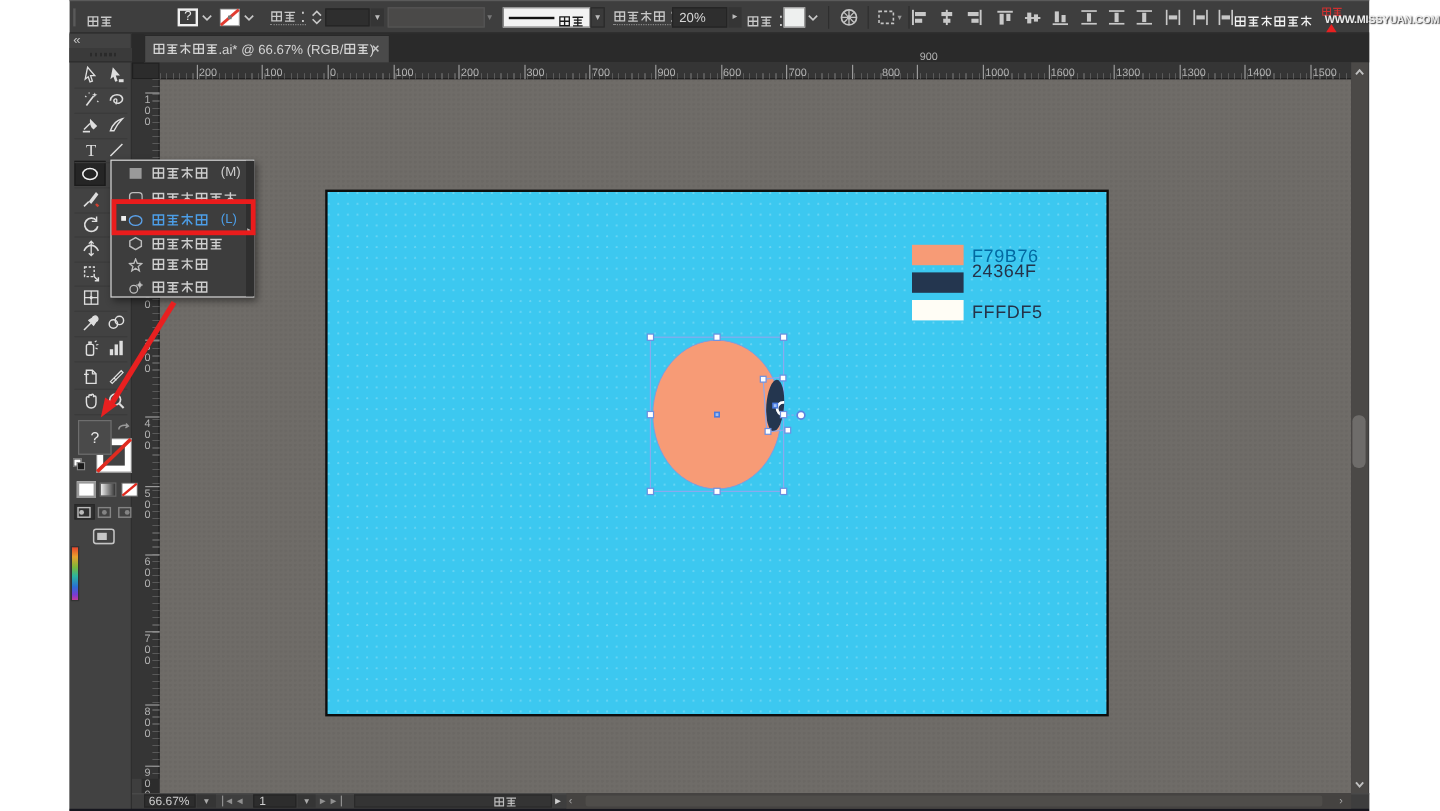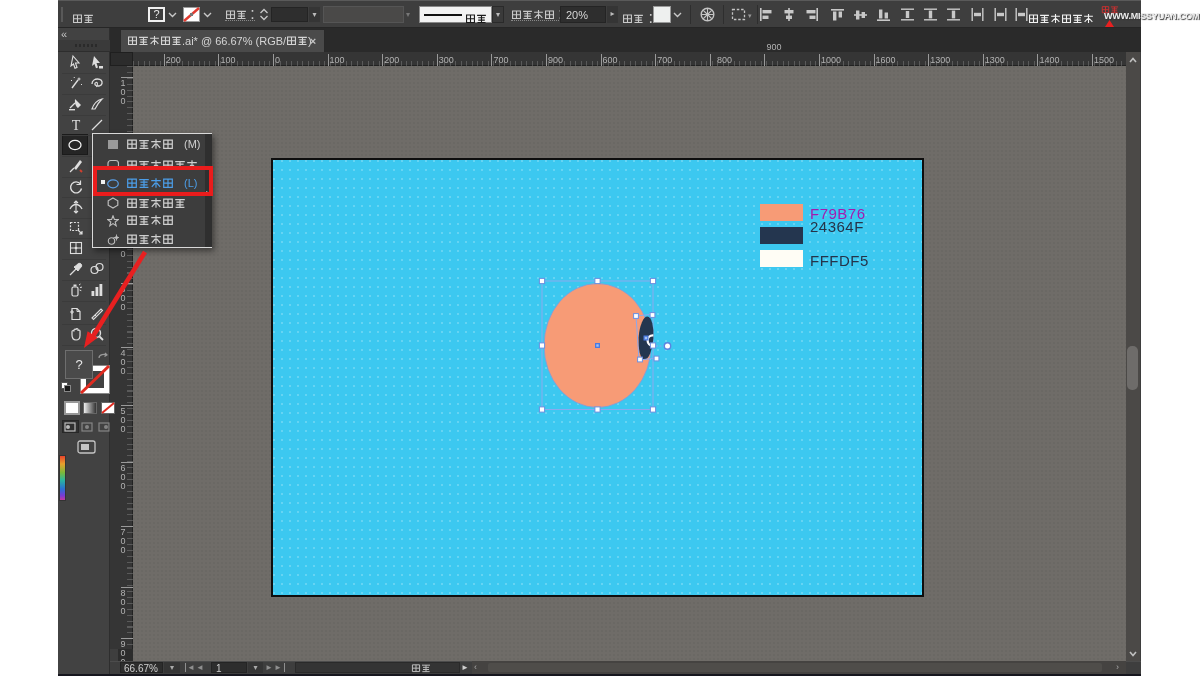--- a/index.html
+++ b/index.html
@@ -46,21 +46,21 @@
 <div style="position:absolute;left:438.8px;top:55px;font-size:9px;color:#b2b2b2">300</div>
 <div style="position:absolute;left:491.4px;top:54px;width:1px;height:12px;background:#9a9a9a"></div>
 <div style="position:absolute;left:493.4px;top:55px;font-size:9px;color:#b2b2b2">700</div>
 <div style="position:absolute;left:546.0px;top:54px;width:1px;height:12px;background:#9a9a9a"></div>
 <div style="position:absolute;left:548.0px;top:55px;font-size:9px;color:#b2b2b2">900</div>
 <div style="position:absolute;left:600.6px;top:54px;width:1px;height:12px;background:#9a9a9a"></div>
 <div style="position:absolute;left:602.6px;top:55px;font-size:9px;color:#b2b2b2">600</div>
 <div style="position:absolute;left:655.2px;top:54px;width:1px;height:12px;background:#9a9a9a"></div>
 <div style="position:absolute;left:657.2px;top:55px;font-size:9px;color:#b2b2b2">700</div>
 <div style="position:absolute;left:709.8px;top:54px;width:1px;height:12px;background:#9a9a9a"></div>
-<div style="position:absolute;left:717px;top:55px;font-size:9px;color:#b2b2b2">800</div>
+<div style="position:absolute;left:735px;top:55px;font-size:9px;color:#b2b2b2">800</div>
 <div style="position:absolute;left:764.4px;top:54px;width:1px;height:12px;background:#9a9a9a"></div>
 <div style="position:absolute;left:766.4px;top:42px;font-size:9px;color:#b2b2b2">900</div>
 <div style="position:absolute;left:819.0px;top:54px;width:1px;height:12px;background:#9a9a9a"></div>
 <div style="position:absolute;left:821.0px;top:55px;font-size:9px;color:#b2b2b2">1000</div>
 <div style="position:absolute;left:873.6px;top:54px;width:1px;height:12px;background:#9a9a9a"></div>
 <div style="position:absolute;left:875.6px;top:55px;font-size:9px;color:#b2b2b2">1600</div>
 <div style="position:absolute;left:928.2px;top:54px;width:1px;height:12px;background:#9a9a9a"></div>
 <div style="position:absolute;left:930.2px;top:55px;font-size:9px;color:#b2b2b2">1300</div>
 <div style="position:absolute;left:982.8px;top:54px;width:1px;height:12px;background:#9a9a9a"></div>
 <div style="position:absolute;left:984.8px;top:55px;font-size:9px;color:#b2b2b2">1300</div>
@@ -119,21 +119,21 @@
   </div>
 <div style="position:absolute;left:121px;top:638px;width:12px;height:1px;background:#9a9a9a"></div>
 <div style="position:absolute;left:119px;top:640px;font-size:9px;color:#b2b2b2;text-align:center;width:8px">
     <div style="line-height:9px">9</div>
     <div style="line-height:9px">0</div>
     <div style="line-height:9px">0</div>
   </div>
 <div style="position:absolute;left:271px;top:158px;width:653px;height:439px;background:#0e0e0e"></div>
 <div style="position:absolute;left:273px;top:160px;width:649px;height:435px;background:#3cc8f0;background-image:radial-gradient(circle at 1px 1px, rgba(255,255,255,.22) 0.7px, transparent 1.1px);background-size:8px 9px"></div>
 <div style="position:absolute;left:760px;top:203.5px;width:43px;height:17px;background:#f79b76"></div>
-<div style="position:absolute;left:810px;top:205.0px;font-size:15px;color:#a21caf;letter-spacing:.5px">F79B76</div>
+<div style="position:absolute;left:810px;top:205.0px;font-size:15px;color:#0369a1;letter-spacing:.5px">F79B76</div>
 <div style="position:absolute;left:760px;top:226.8px;width:43px;height:17px;background:#24364f"></div>
 <div style="position:absolute;left:810px;top:218px;font-size:15px;color:#253349;letter-spacing:.5px">24364F</div>
 <div style="position:absolute;left:760px;top:250.1px;width:43px;height:17px;background:#fffdf5"></div>
 <div style="position:absolute;left:810px;top:251.6px;font-size:15px;color:#253349;letter-spacing:.5px">FFFDF5</div>
 <svg class="abs" style="left:530px;top:270px" width="150" height="150" viewBox="0 0 150 150">
   <ellipse cx="67.5" cy="75.5" rx="53.5" ry="62" fill="#f79b76" stroke="#7d9ae0" stroke-width="0.8"></ellipse>
   <rect x="12" y="11" width="111" height="128.5" fill="none" stroke="#8ba9ee" stroke-width="1"></rect>
   <clipPath id="dk">
       <ellipse cx="116" cy="68" rx="7.4" ry="21.5" transform="rotate(4 116 68)"></ellipse>
     </clipPath>

